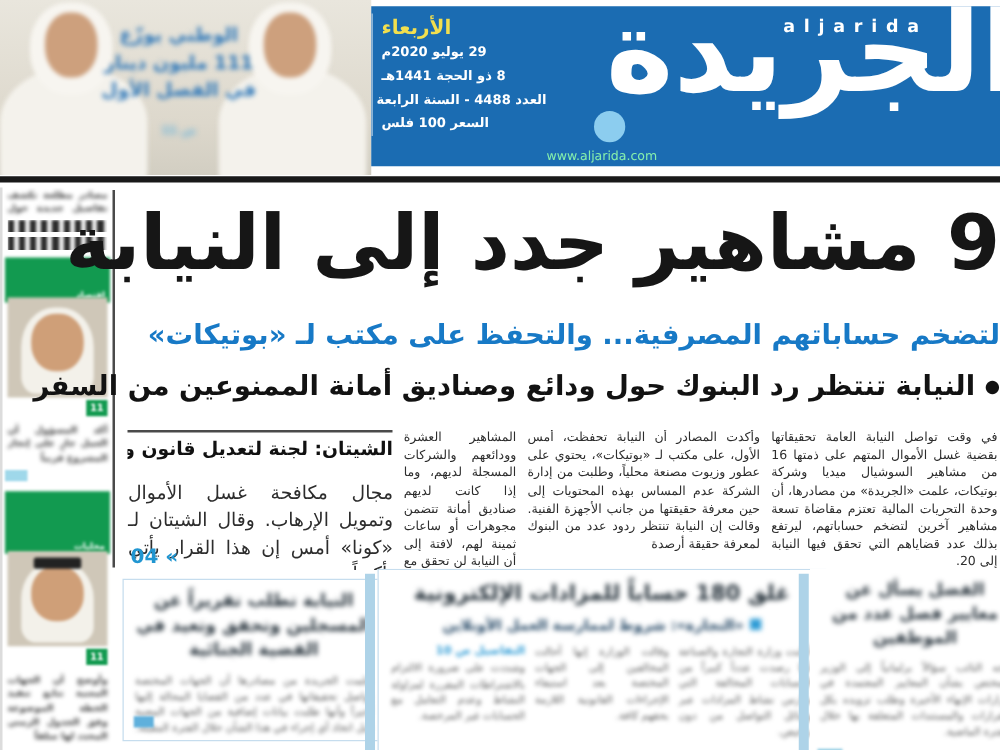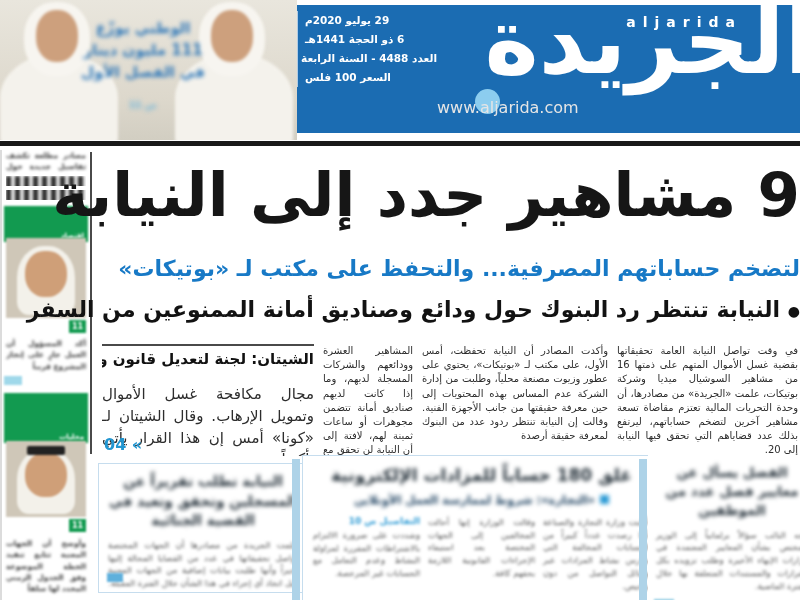--- a/index.html
+++ b/index.html
@@ -24,21 +24,21 @@
     color:#5fb0dc;font-weight:bold;font-size:9px;filter:blur(2.4px);}
   
   #banner{position:absolute;left:297px;top:5px;width:503px;height:128px;background:#1b6cb2;overflow:hidden;}
   .dates{position:absolute;right:363px;top:6px;width:132px;text-align:left;color:#fff;
     border-left:1px solid rgba(255,255,255,.65);padding-left:7px;direction:rtl;}
   .dates div{font-size:10.5px;line-height:19px;font-weight:bold;white-space:nowrap;text-align:left;}
   .dates .day{color:#f2df4e;font-size:16px;line-height:22px;}
   .logo-latin{position:absolute;top:9px;right:58px;color:#fff;font-size:14px;letter-spacing:7px;font-weight:bold;}
   .logo-ar{position:absolute;top:-14px;right:-16px;color:#fff;font-size:92px;font-weight:bold;line-height:1.1;white-space:nowrap;}
   .logo-dot{position:absolute;left:178px;top:84px;width:25px;height:25px;border-radius:50%;background:#8ccdef;}
-  .website{position:absolute;left:140px;bottom:16px;color:#e5e5e5;font-size:16px;direction:ltr;}
+  .website{position:absolute;left:140px;bottom:2px;color:#86efac;font-size:10px;direction:ltr;}
   
   #black-rule{position:absolute;left:0;top:141px;width:800px;height:5px;background:#191919;}
   #side-rule{position:absolute;left:90px;top:152px;width:2px;height:302px;background:#4a4a4a;}
   
   #sidebar{position:absolute;left:0;top:150px;width:88px;height:450px;overflow:hidden;border-left:2px solid #dcdcdc;}
   .sb-text{position:absolute;left:4px;right:4px;color:#3a3a3a;font-size:7.5px;font-weight:bold;
     line-height:1.5;text-align:justify;filter:blur(1.7px);overflow:hidden;}
   .sb-bars{position:absolute;left:4px;right:4px;top:26px;height:26px;filter:blur(1.4px);
     background:repeating-linear-gradient(90deg,#2c2c2c 0 5px,#e8e8e8 5px 9px);
     -webkit-mask:linear-gradient(#000 0 10px,transparent 10px 14px,#000 14px 24px,transparent 24px);
@@ -111,22 +111,23 @@
   <div class="promo-text">
     <div>الوطني يوزّع</div>
     <div>111 مليون دينار</div>
     <div>في الفصل الأول</div>
   </div>
   <div class="promo-tag">ص 11</div>
 </div>
 
 <div id="banner">
   <div class="dates">
+    <div class="day">الأربعاء</div>
     <div>29 يوليو 2020م</div>
-    <div>6 ذو الحجة 1441هـ</div>
+    <div>8 ذو الحجة 1441هـ</div>
     <div>العدد 4488 - السنة الرابعة عشرة</div>
     <div>السعر 100 فلس</div>
   </div>
   <div class="logo-latin">aljarida</div>
   <div class="logo-ar">الجريدة</div>
   <div class="logo-dot"></div>
   <div class="website">www.aljarida.com</div>
 </div>
 
 <div id="black-rule"></div>

